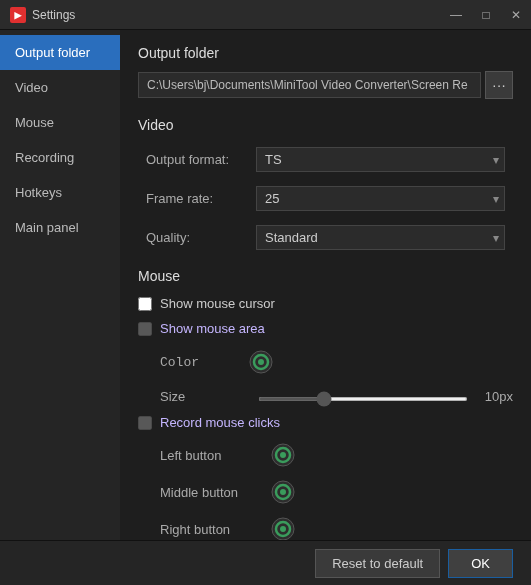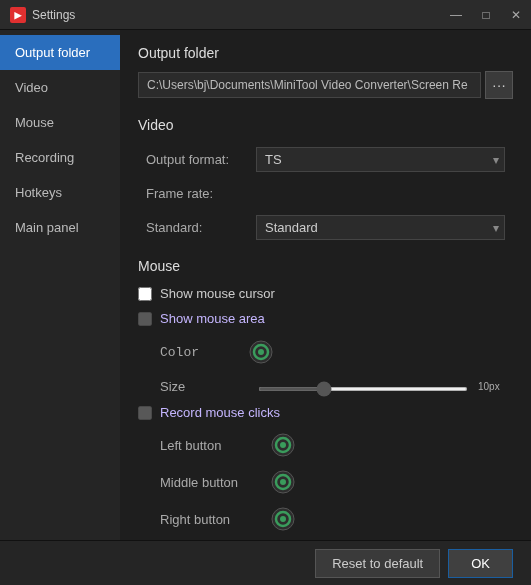--- a/index.html
+++ b/index.html
@@ -214,23 +214,23 @@
       flex: 1;
       margin: 0 10px;
     }
     .size-slider input[type="range"] {
       width: 100%;
       accent-color: #555;
       height: 4px;
     }
     .size-value {
       width: 35px;
-      text-align: left;
-      color: #aaa;
-      font-size: 10px;
+      text-align: right;
+      color: #aaa;
+      font-size: 13px;
     }
     .record-clicks-row {
       display: flex;
       align-items: center;
       margin-bottom: 6px;
       padding: 2px 0;
     }
     .button-row {
       display: flex;
       align-items: center;
@@ -337,25 +337,32 @@
             <option>TS</option>
             <option>MP4</option>
             <option>AVI</option>
             <option>MOV</option>
           </select>
         </div>
       </div>
 
       <div class="form-row">
         <span class="form-label">Frame rate:</span>
+        <div class="select-wrapper">
+          <select>
+            <option>25</option>
+            <option>30</option>
+            <option>60</option>
+          </select>
+        </div>
       </div>
 
 
       <div class="form-row">
-        <span class="form-label">Standard:</span>
+        <span class="form-label">Quality:</span>
         <div class="select-wrapper">
           <select>
             <option>Standard</option>
             <option>High</option>
             <option>Low</option>
           </select>
         </div>
       </div>
     </div>
 

